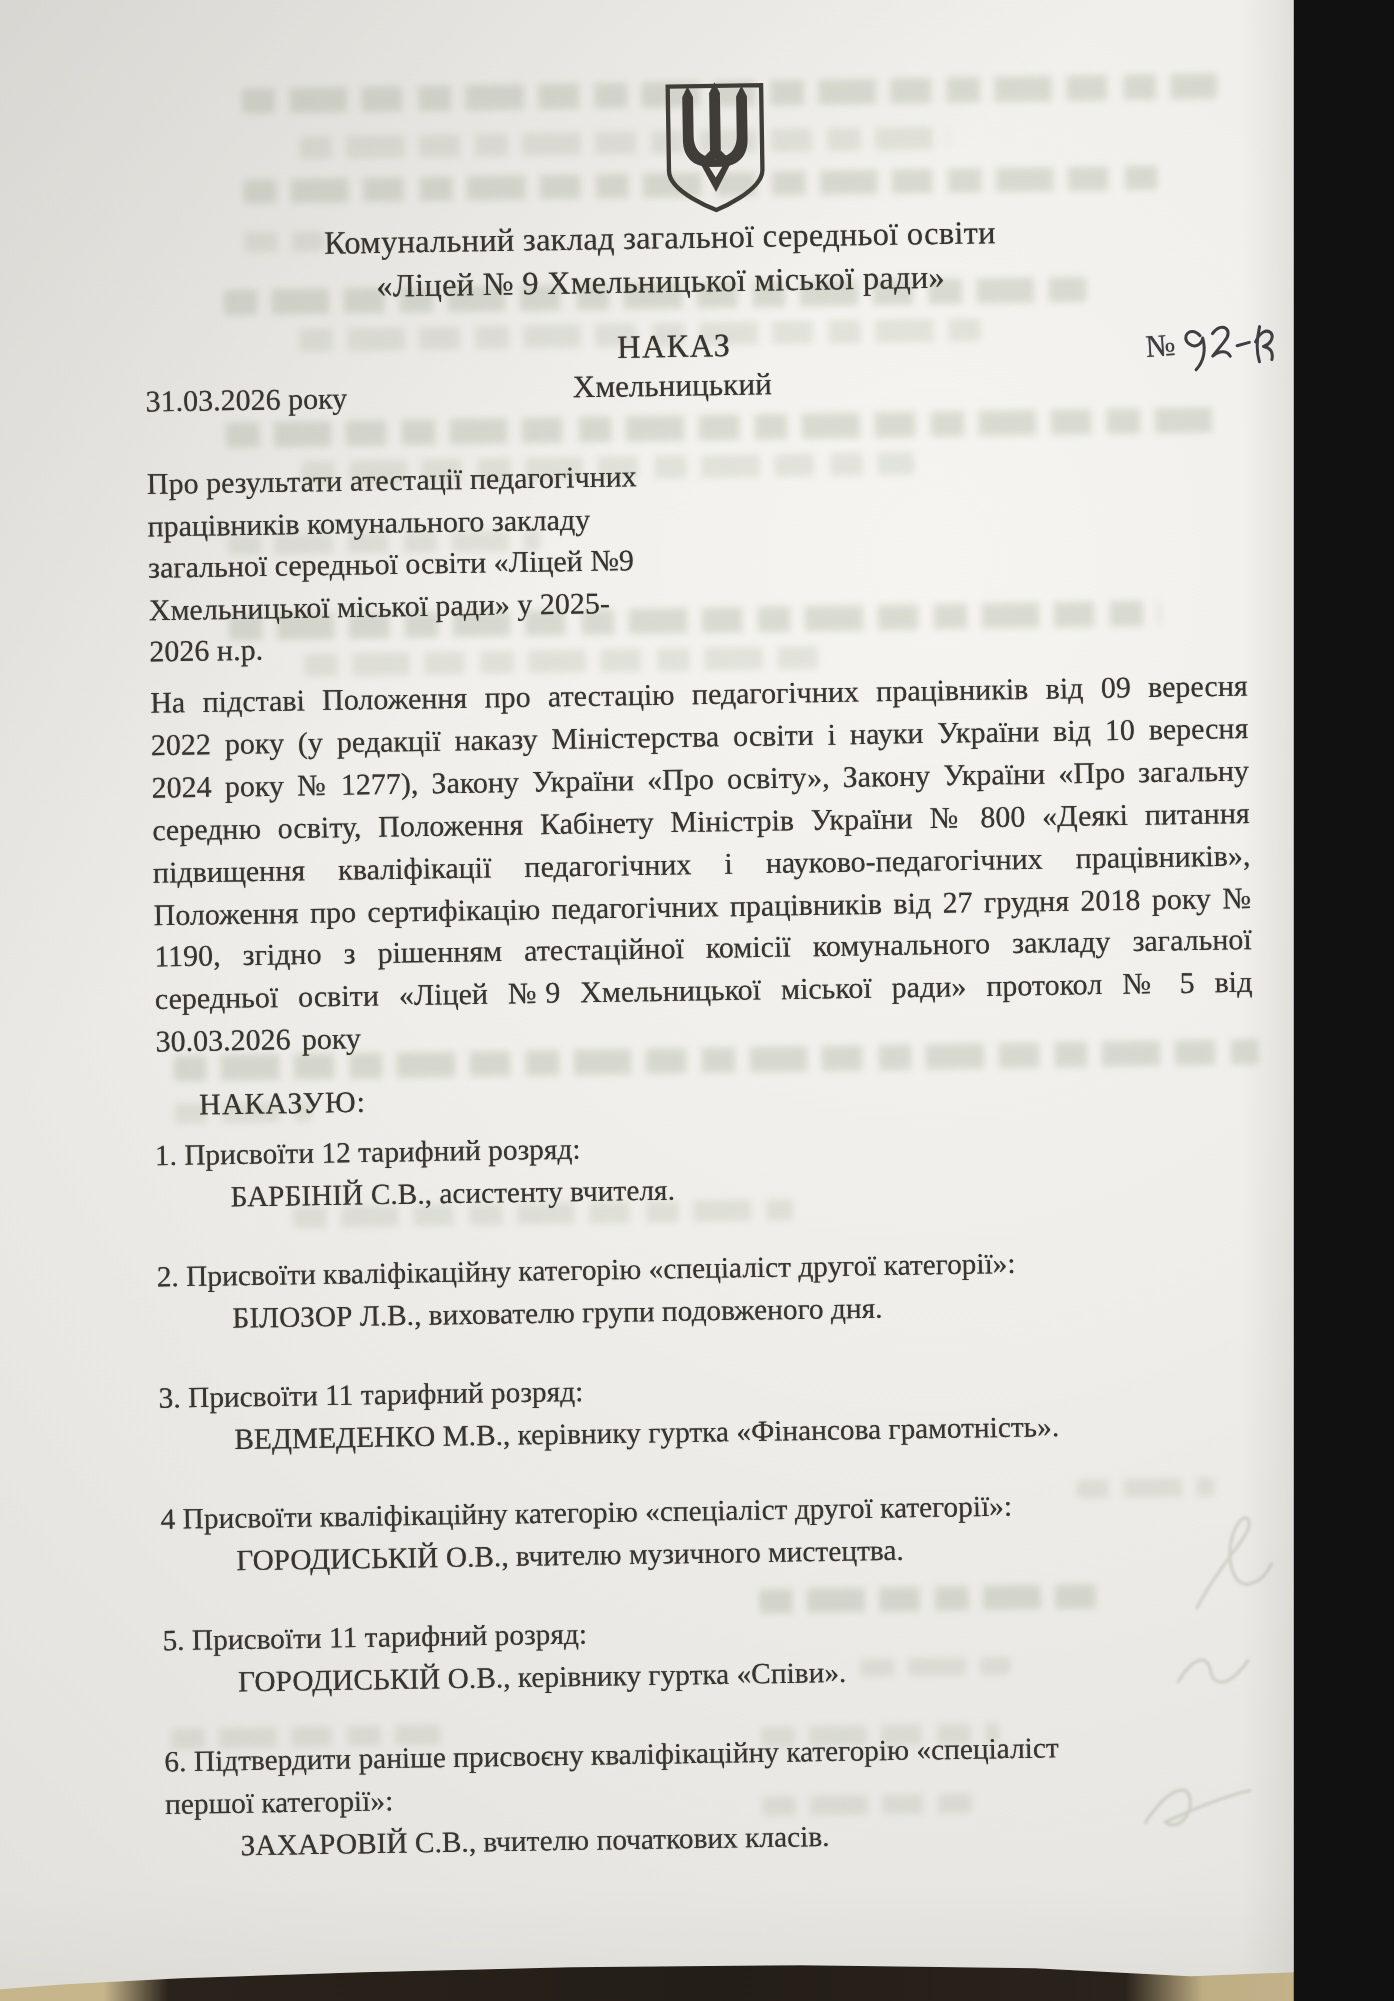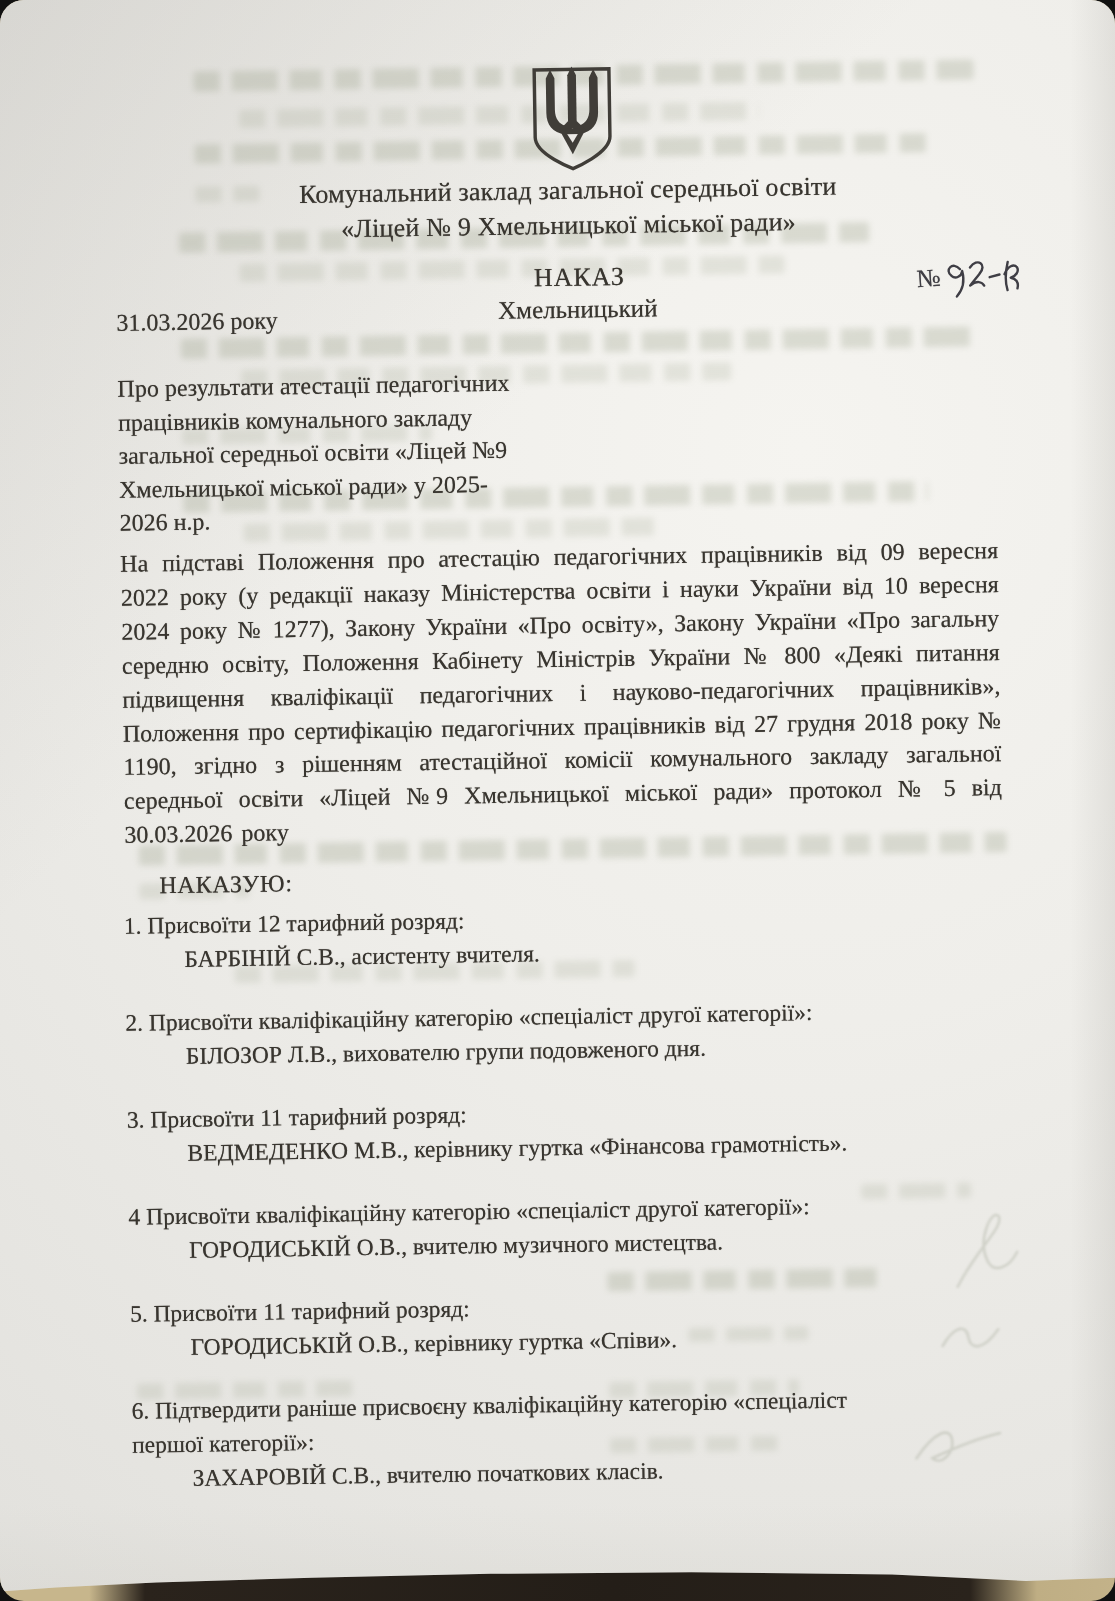--- a/index.html
+++ b/index.html
@@ -1,23 +1,22 @@
 <!DOCTYPE html>
 <html lang="uk"><head>
 <meta charset="utf-8">
 <style>
   html,body{margin:0;padding:0;background:#111;}
   .photo{
     position:relative;
-    width:1115px;height:1601px;
+    width:1035px;height:1601px;
     overflow:hidden;
     font-family:"Liberation Serif","DejaVu Serif",serif;
     
     background:linear-gradient(90deg,#c7b68c 0%,#c7b68c 8%,#2a231c 13%,#241e18 55%,#2a231c 87%,#bfae84 93%,#c3b289 100%);
-    border-radius:24px;
   }
   .paper{
     position:absolute;inset:0;
     background:
       linear-gradient(135deg,rgba(176,174,168,0.30) 0%,rgba(255,255,255,0) 34%),
       linear-gradient(270deg,rgba(170,168,162,0.22) 0%,rgba(255,255,255,0) 4%),
       linear-gradient(0deg,rgba(200,198,190,0.25) 0%,rgba(255,255,255,0) 6%),
       radial-gradient(120% 90% at 72% 28%,#f5f4f0 0%,#efeeea 40%,#e8e7e3 72%,#e2e1dd 100%);
     clip-path:polygon(0 0,100% 0,100% 98.55%,92% 98.75%,80% 98.35%,62% 98.2%,44% 98.3%,28% 98.55%,14% 98.85%,5% 99.15%,0 99.4%);
   }

